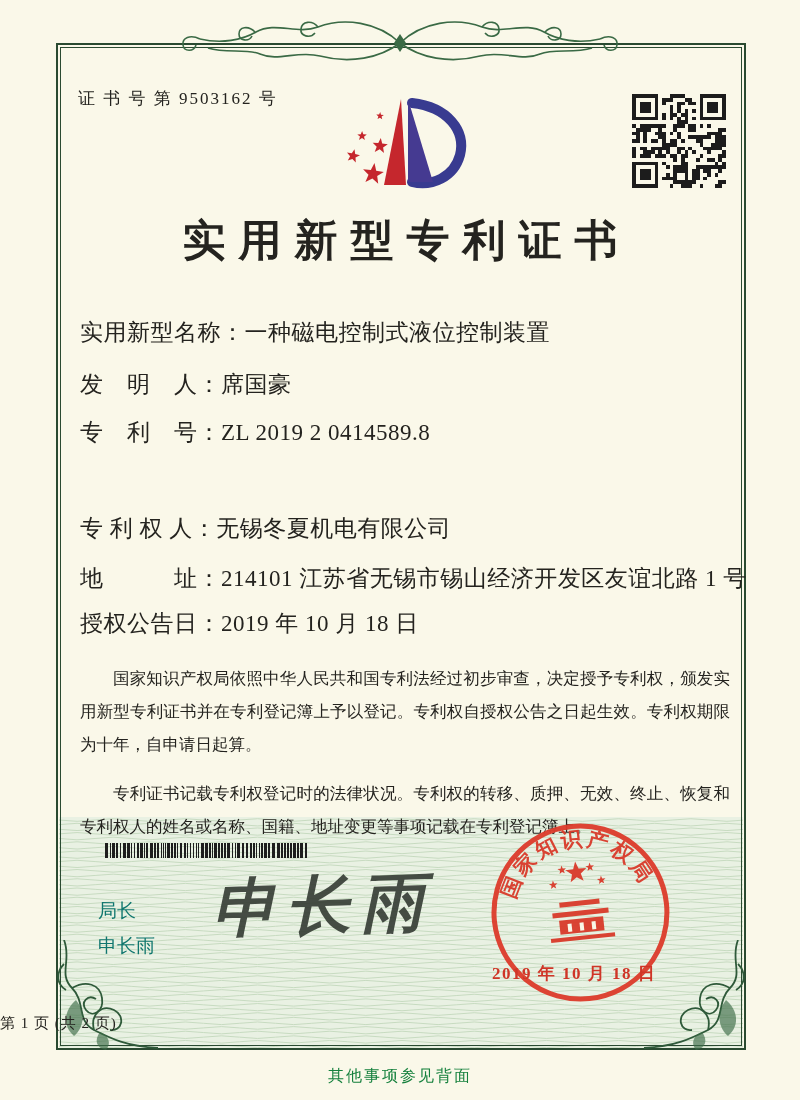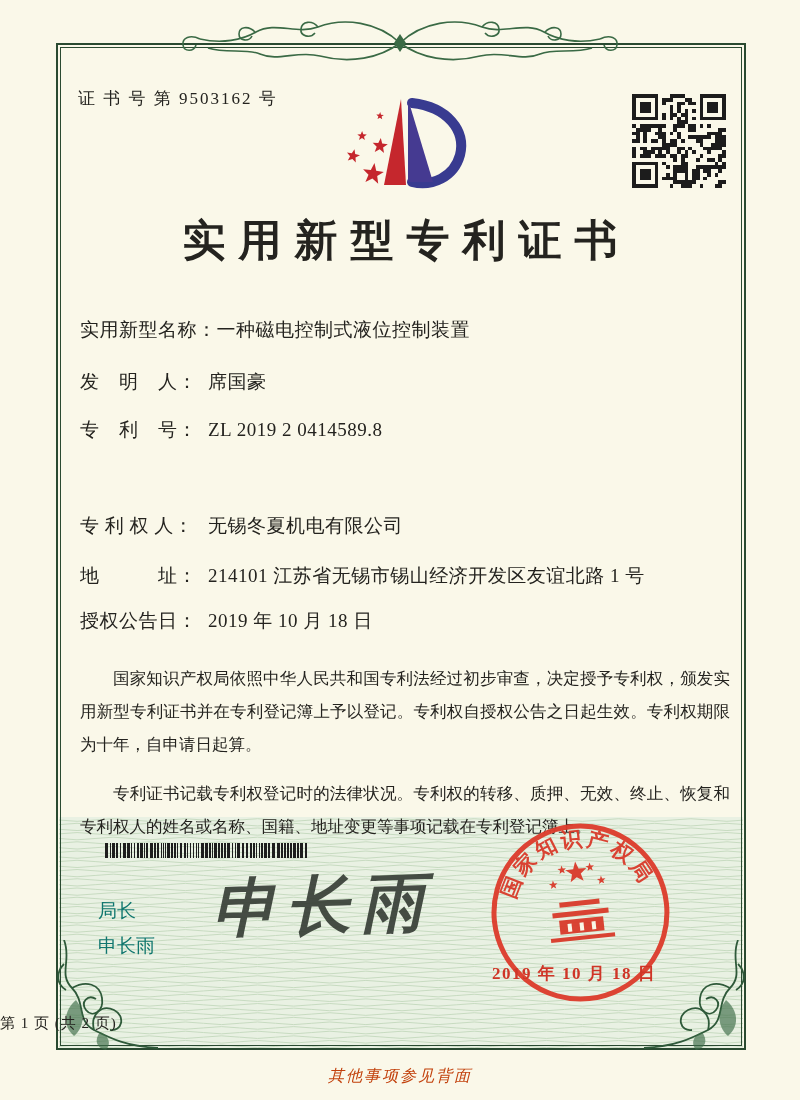--- a/index.html
+++ b/index.html
@@ -28,21 +28,21 @@
 
   .logo { position:absolute; left:332px; top:83px; width:142px; height:124px; }
   .logo svg { width:100%; height:100%; display:block; }
 
   .qr { position:absolute; left:632px; top:94px; width:94px; height:94px; }
   .qr svg { width:100%; height:100%; display:block; }
 
   .title { position:absolute; left:0; top:212px; width:100%; text-align:center;
            font-size:43px; font-weight:bold; letter-spacing:13px; text-indent:13px; }
 
-  .field { position:absolute; left:80px; width:650px; font-size:19px; letter-spacing:.5px; white-space:nowrap; }
+  .field { position:absolute; left:80px; width:650px; font-size:23px; letter-spacing:.5px; white-space:nowrap; }
   .flabel { display:inline-block; min-width:128px; }
   .f1 { top:317px; } .f2 { top:369px; } .f3 { top:417px; }
   .f4 { top:464px; } .f5 { top:513px; } .f6 { top:563px; }
   .f7 { top:608px; }
   .grant2 { position:absolute; left:390px; top:0; white-space:nowrap; }
 
   .paras { position:absolute; left:80px; top:646px; width:650px;
            font-size:16.5px; line-height:33px; text-align:justify; }
   .paras p { text-indent:2em;margin-top:16px; }
 
@@ -56,21 +56,21 @@
                font-size:64px; color:#343b33; letter-spacing:10px;
                transform:rotate(-2deg); font-style:italic; font-weight:bold; opacity:.9; }
 
   .seal { position:absolute; left:488px; top:820px; width:186px; height:186px; opacity:.95; }
   .seal svg { width:100%; height:100%; display:block; transform:rotate(-6deg); }
   .seal-date { position:absolute; left:492px; top:962px; color:#cf3527;
                font-size:17px; letter-spacing:1.5px; font-weight:bold; white-space:nowrap; }
 
   .page-no { position:absolute; left:0; top:1014px; width:100%; font-size:15px; letter-spacing:1px; }
   .back-note { position:absolute; left:0; top:1066px; width:100%; text-align:center;
-               font-size:16px; letter-spacing:2px; font-style:italic; color:#c2410c; }
+               font-size:16px; letter-spacing:2px; color:#15803d; }
 </style>
 </head>
 <body>
 
 <div class="page">
 
   <div class="wave-band">
     <svg id="wave-svg" viewBox="0 0 682 230" preserveAspectRatio="none">
         <rect x="0" y="0" width="682" height="230" fill="#e9f1e3"></rect>
         <path d="M0 3.0 q18 2.6 36 0 q18 -2.6 36 0 q18 2.6 36 0 q18 -2.6 36 0 q18 2.6 36 0 q18 -2.6 36 0 q18 2.6 36 0 q18 -2.6 36 0 q18 2.6 36 0 q18 -2.6 36 0 q18 2.6 36 0 q18 -2.6 36 0 q18 2.6 36 0 q18 -2.6 36 0 q18 2.6 36 0 q18 -2.6 36 0 q18 2.6 36 0 q18 -2.6 36 0 q18 2.6 36 0" stroke="#c3d8bd" stroke-width="0.9" fill="none"></path>

